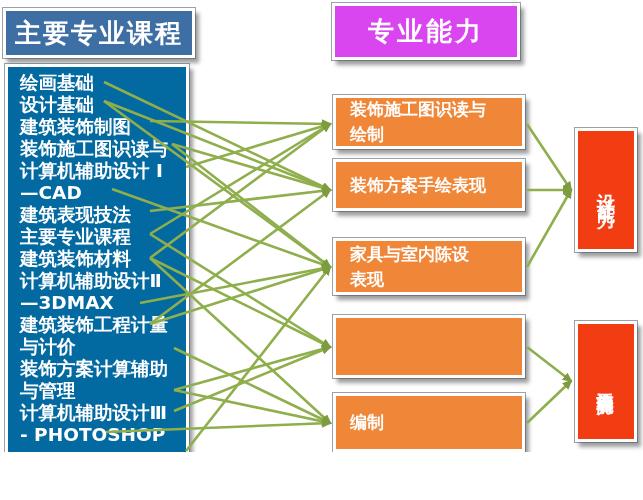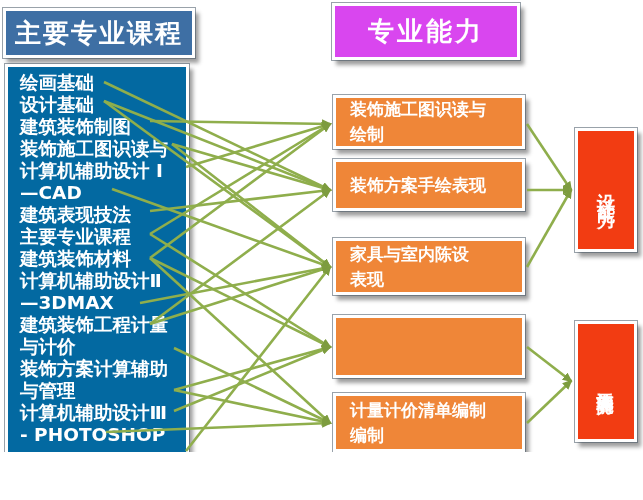--- a/index.html
+++ b/index.html
@@ -134,21 +134,20 @@
 
   <div class="box ability ab3">
     <div>家具与室内陈设</div>
     <div>表现</div>
   </div>
 
   <div class="box ability ab4">
   </div>
 
   <div class="box ability ab5">
-    <div>计量计价清单编制</div>
     <div>编制</div>
   </div>
 
   <div class="box comp comp1">
     <div class="vtext">设计能力</div>
   </div>
 
   <div class="box comp comp2">
     <div class="vtext">施工管理能力</div>
   </div>

